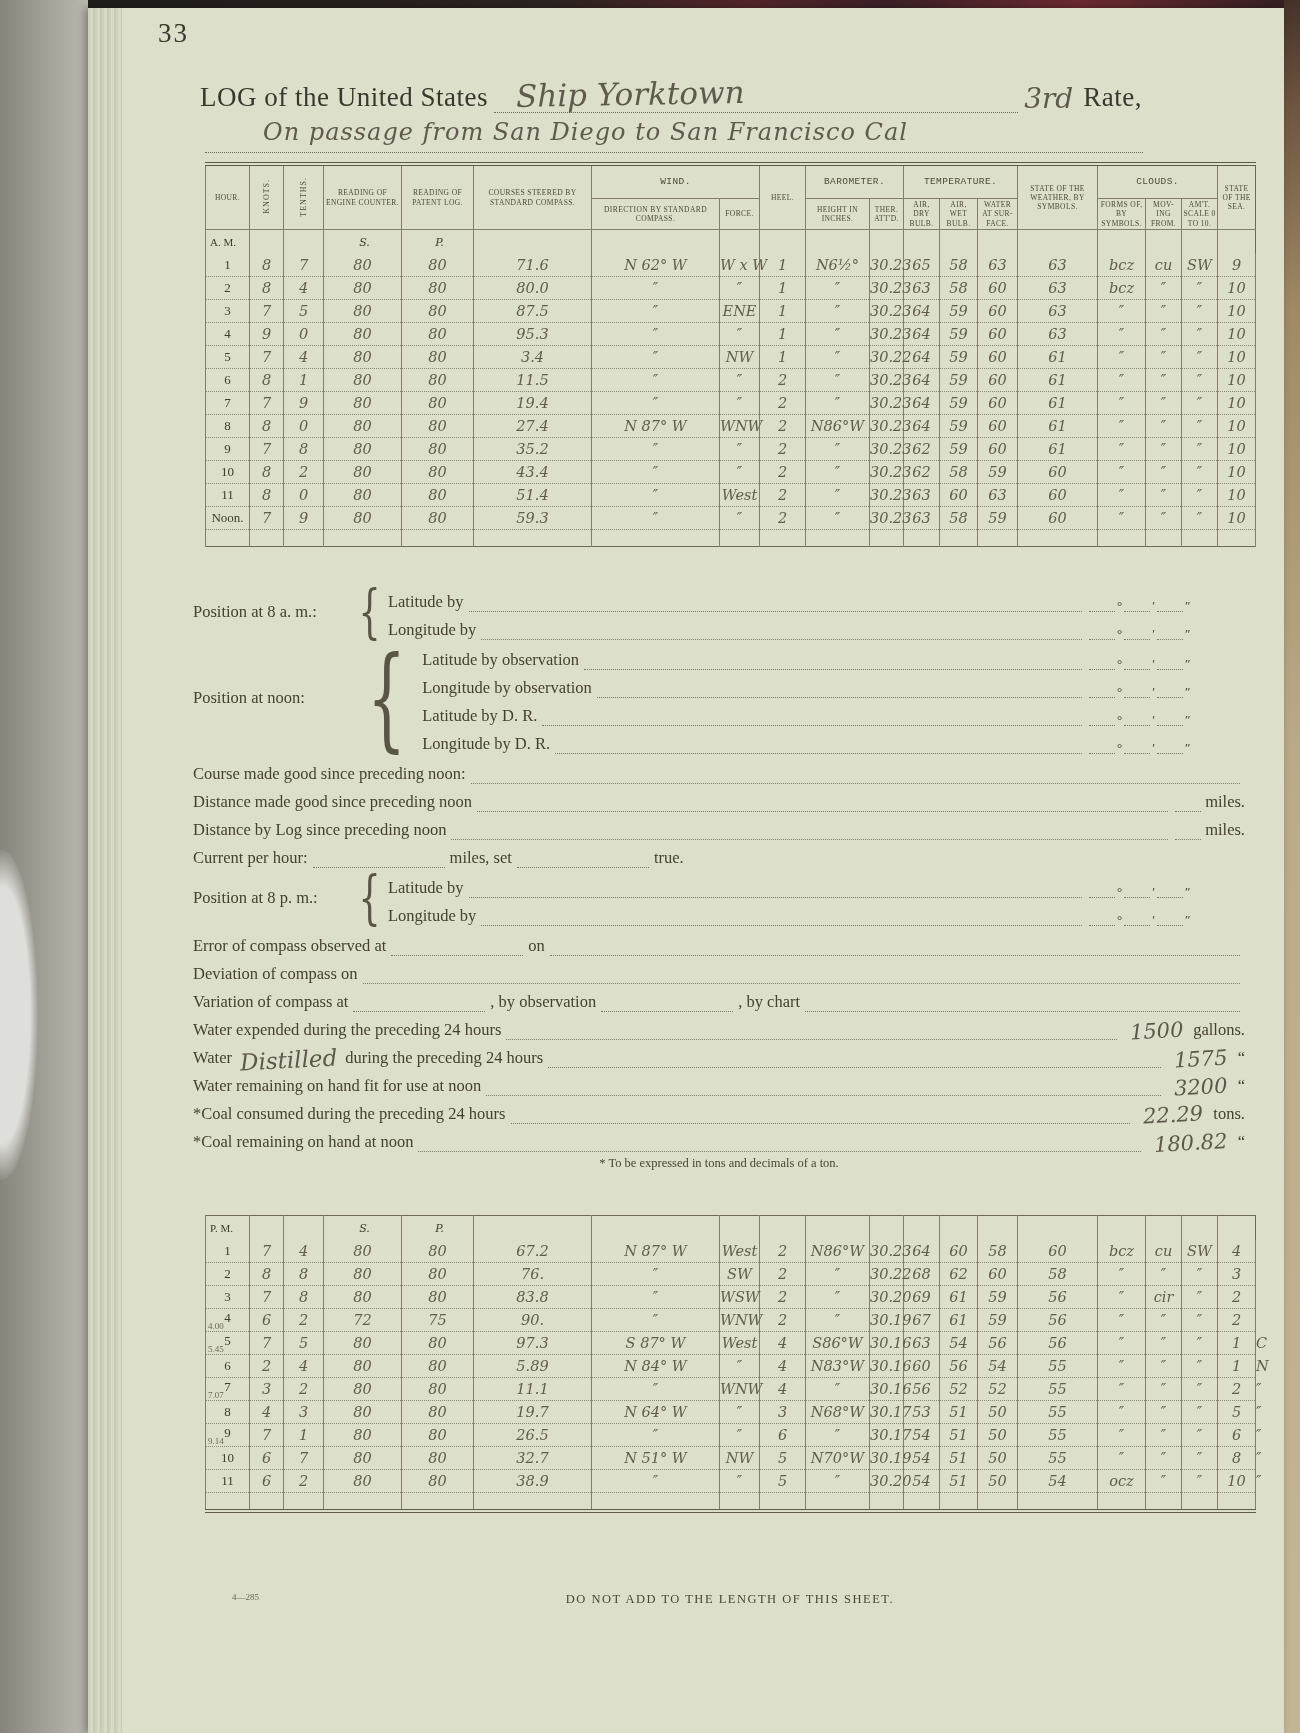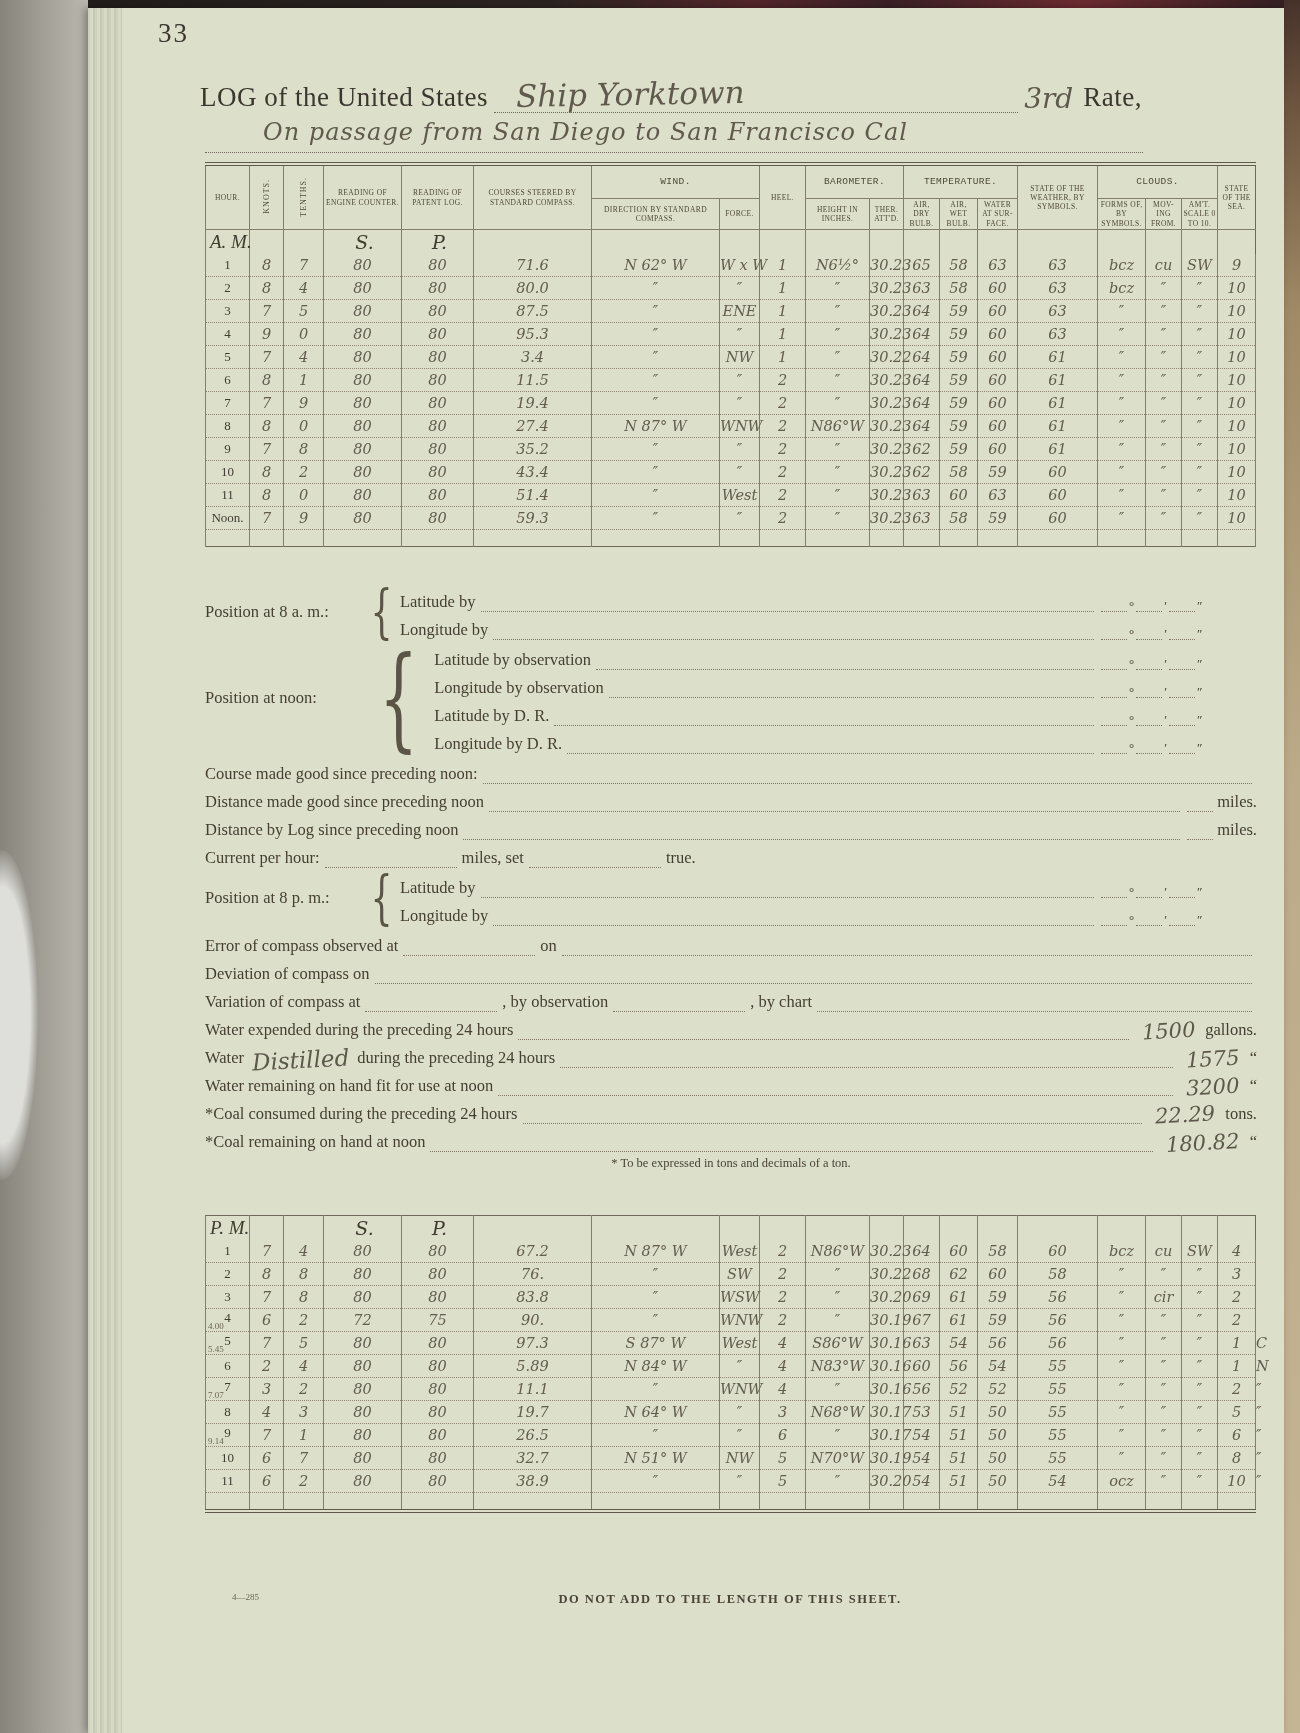--- a/index.html
+++ b/index.html
@@ -38,49 +38,49 @@
   table.log.am{top:162px;}
   table.log.pm{top:1215px;border-top:1.5px solid #6f695b;border-bottom:4px double #5f594c;}
   table.log th{border:1px solid #837d6d;font-family:"Liberation Serif",serif;font-weight:normal;
     font-size:7.5px;letter-spacing:.4px;text-transform:uppercase;color:#4e4939;padding:1px;line-height:1.25;}
   table.log th.grp{font-size:9.5px;height:30px;font-family:Liberation Mono, monospace;}
   table.log th.vert span{writing-mode:vertical-rl;transform:rotate(180deg);display:inline-block;font-size:8px;letter-spacing:1px;}
   table.log td{border-left:1px solid #847e6e;border-right:1px solid #847e6e;border-bottom:1px dotted #8b8474;
     height:22px;text-align:center;overflow:visible;white-space:nowrap;padding:0;}
   table.log td.hourcell{font-size:13px;color:#3f3b30;}
   table.log td.hw{font-size:14.5px;color:#615c4e;}
-  table.log tr.secrow td{border-bottom:none;height:24px;font-size:19px;text-align:left;padding-left:4px;color:#3f3b30;font-style:italic;}
+  table.log tr.secrow td{border-bottom:none;height:24px;font-size:11px;text-align:left;padding-left:4px;color:#3f3b30;}
   table.log tr.secrow td.ctr{text-align:center;}
   table.log tr.spacer td{height:16px;}
   .hnote{display:block;font-size:9px;margin-top:-5px;color:#6b6658;}
   td.c-hour .hnote{text-align:left;padding-left:2px;}
 
   
-  .form{position:absolute;left:205px;top:582px;width:1052px;font-size:16.5px;color:#453f32;}
+  .form{position:absolute;left:193px;top:582px;width:1052px;font-size:16.5px;color:#453f32;}
   .frow{display:flex;align-items:flex-end;height:28px;white-space:nowrap;}
   .fl{flex:1;border-bottom:1.2px dotted #7d7766;margin:0 5px;height:6px;}
   .fl.sm{flex:0 0 26px;margin:0 2px;}
   .fl.med{flex:0 0 132px;}
   .du{display:flex;align-items:flex-end;width:158px;font-size:13px;}
   .du b{font-weight:normal;margin-bottom:-2px;}
   .pgroup{display:flex;align-items:center;margin:2px 0;}
   .plabel{width:158px;font-size:16.5px;}
   .brace{font-family:"DejaVu Serif",serif;font-weight:200;color:#5a5547;line-height:.9;}
   .brace.b2{font-size:58px;transform:scaleX(.6);}
   .brace.b4{font-size:112px;transform:scaleX(.55);}
   .plines{flex:1;}
   .hwv{font-family:"DejaVu Serif",serif;font-style:italic;font-size:21px;color:#5d584c;
        flex:0 0 auto;margin:0 8px -3px 8px;transform:rotate(-3deg);}
   .hwv.inline{font-size:23px;margin-bottom:-5px;}
   .unitw{flex:0 0 auto;margin-left:2px;}
   .footnote{text-align:center;font-size:12.5px;margin-top:4px;color:#4a4437;}
 
   
   .sheetfoot{position:absolute;left:205px;top:1592px;width:1050px;text-align:center;
-    font-size:12.5px;font-weight:bold;letter-spacing:1.5px;color:#4a4437;}
+    font-size:12.5px;font-weight:normal;letter-spacing:1.5px;color:#4a4437;}
   .platecode{position:absolute;left:232px;top:1592px;font-size:9px;color:#6b6658;}
 </style>
 </head>
 <body>
 
 <div class="stage">
   <div class="book-left"></div>
   <div class="paper-slip"></div>
   <div class="book-top"></div>
   <div class="book-right"></div>

